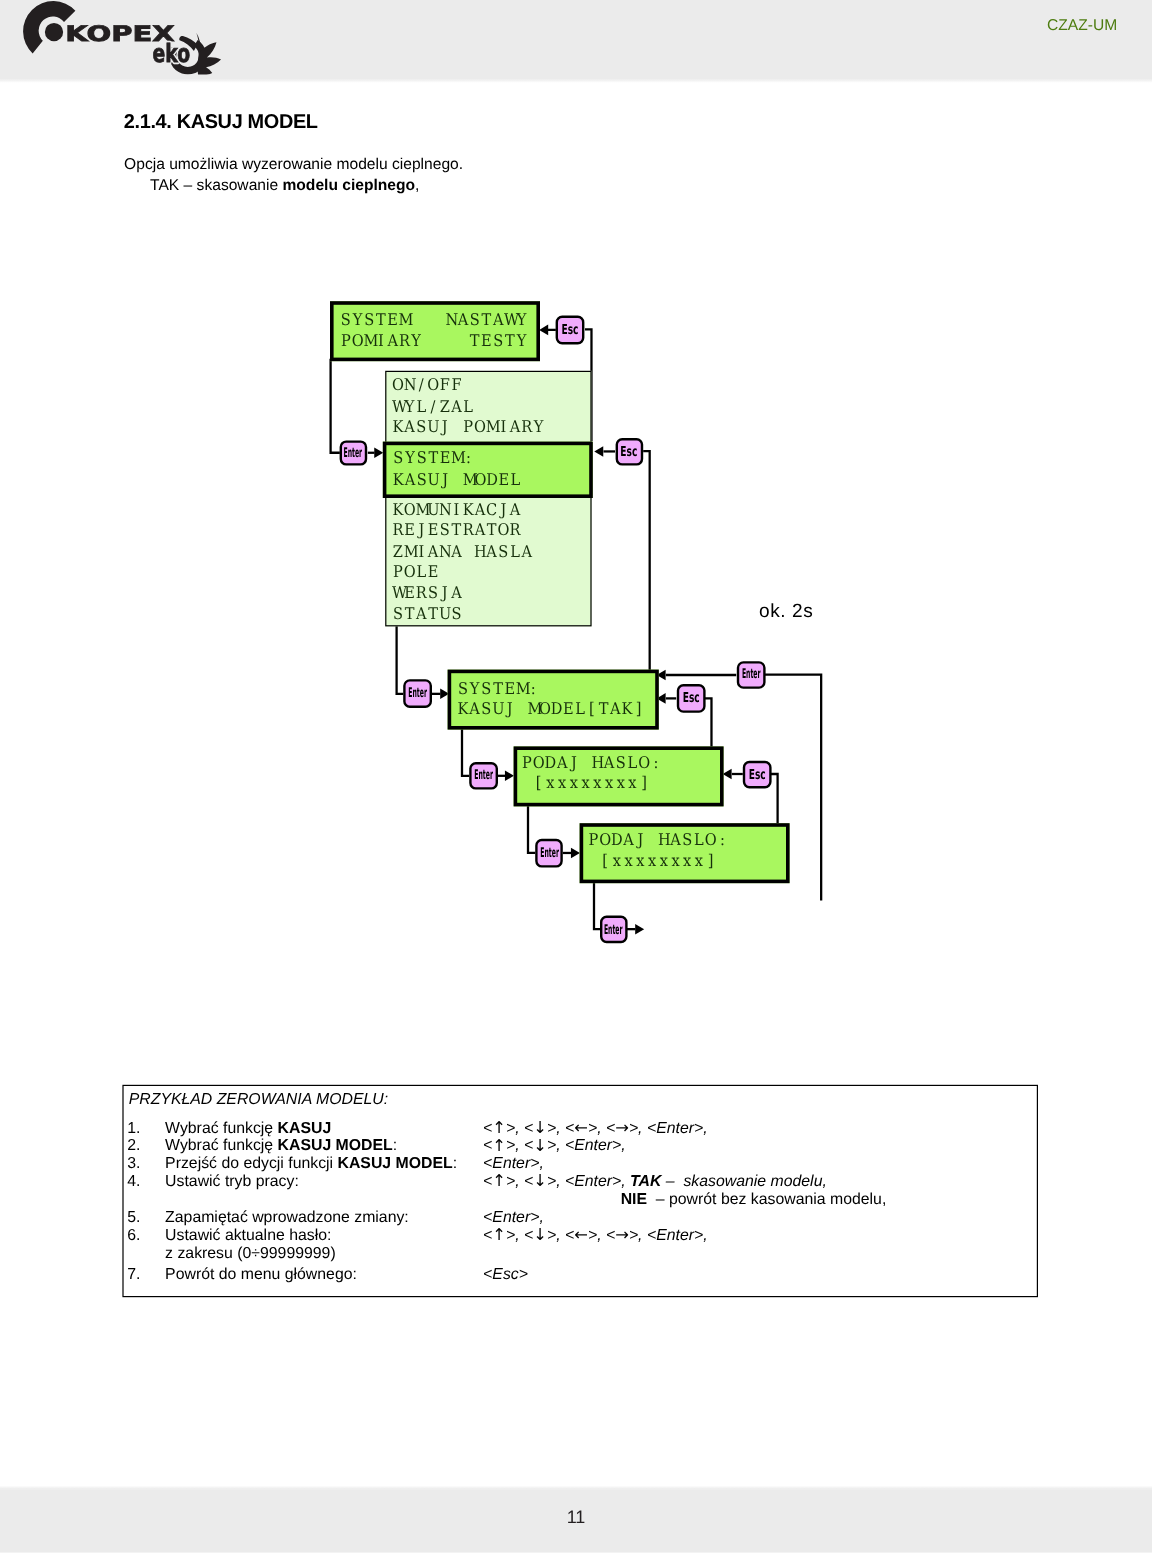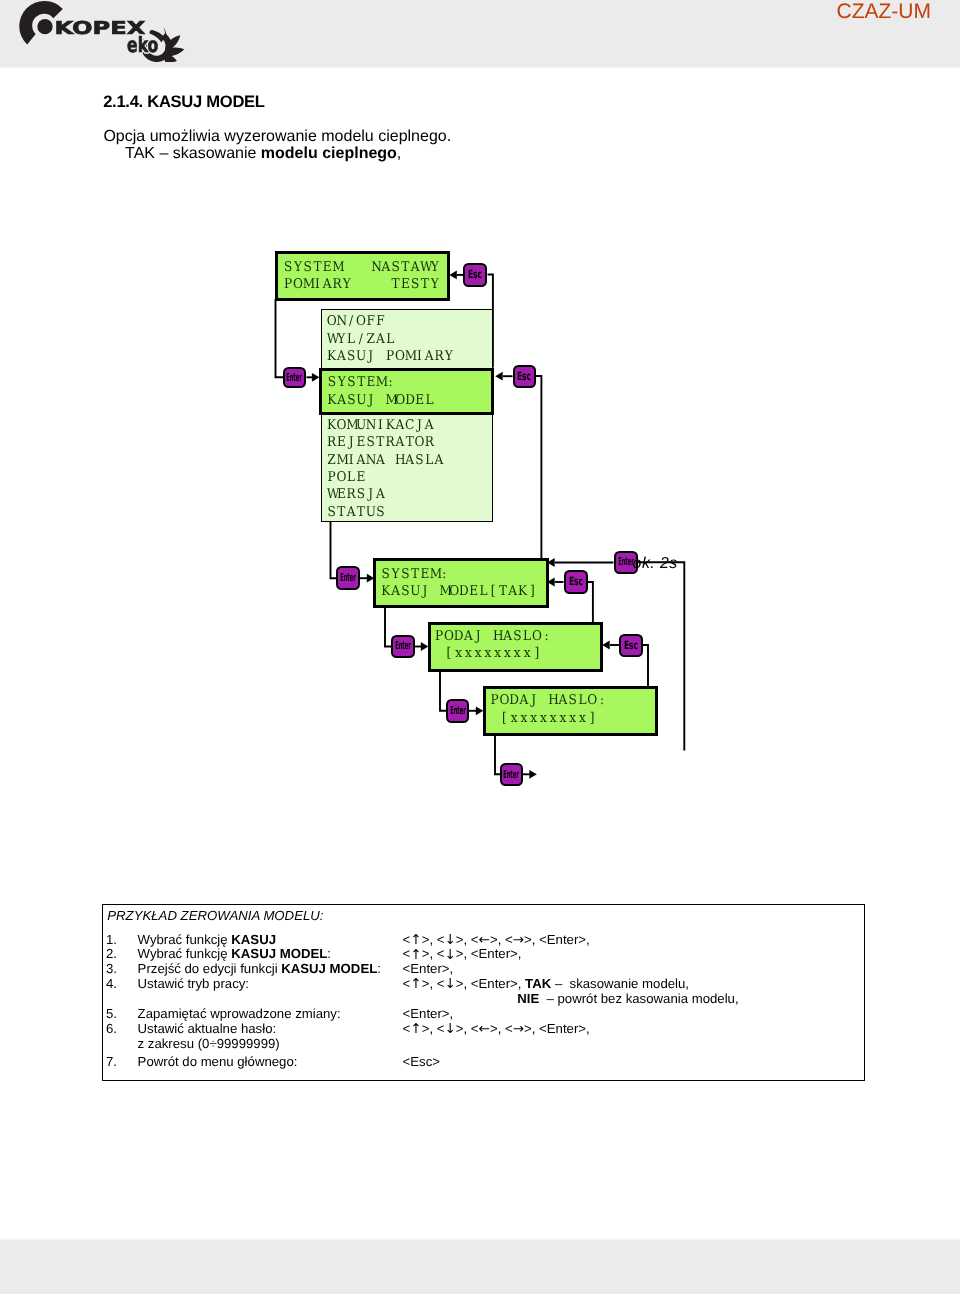--- a/index.html
+++ b/index.html
@@ -6,66 +6,66 @@
   html,body{margin:0;padding:0;}
   body{width:960px;height:1294px;background:#fff;
        font-family:"Liberation Sans",sans-serif;position:relative;overflow:hidden;
        -webkit-font-smoothing:antialiased;text-rendering:geometricPrecision;}
   .page{position:absolute;left:0;top:0;width:960px;height:1294px;opacity:0.999;}
 
   
   .hdr{position:absolute;left:0;top:0;width:960px;height:66px;background:#ebebeb;}
   .hdr-edge{position:absolute;left:0;top:66px;width:960px;height:3px;
             background:linear-gradient(#ebebeb,#ffffff);}
-  .hdr-title{position:absolute;right:29px;top:0;font-size:21px;color:#c2410c;}
+  .hdr-title{position:absolute;right:29px;top:13px;font-size:13px;color:#4d7c0f;}
   .logo{position:absolute;left:0px;top:0px;width:200px;height:62px;}
 
   
   .ftr{position:absolute;left:0;top:1241px;width:960px;height:53px;background:#ebebeb;}
   .ftr-edge{position:absolute;left:0;top:1238px;width:960px;height:3px;
             background:linear-gradient(#ffffff,#ebebeb);}
   .pageno{position:absolute;left:0;top:1256px;width:960px;text-align:center;
           font-size:15px;color:#231f20;}
 
   
   .sect{position:absolute;left:103.2px;top:94.0px;font-size:16.6px;font-weight:bold;
         color:#000000;letter-spacing:-0.3px;line-height:16.6px;}
-  .para{position:absolute;left:103.4px;top:127.6px;font-size:16px;color:#000;
+  .para{position:absolute;left:103.4px;top:127.6px;font-size:13px;color:#000;
         line-height:17px;}
   .para .ln{display:block;white-space:pre;}
   .para .ind{padding-left:21.7px;}
 
   
   .diagram{position:absolute;left:0;top:0;width:960px;height:918px;}
   .wires{position:absolute;left:0;top:0;width:960px;height:1294px;}
   .lcd{position:absolute;box-sizing:border-box;
        font-family:"DejaVu Serif",serif;font-stretch:condensed;font-size:13.5px;line-height:17.3px;
        color:#16300b;}
   .lcd .row{display:block;white-space:pre;height:17.3px;}
   .lcd .row i{display:inline-block;width:9.78px;font-style:normal;text-align:center;}
   .lcd.bright{background:#a9f75f;border:3.35px solid #000;}
   .lcd.panel{background:#e1fad0;border:1.3px solid #000;}
-  .key{position:absolute;box-sizing:border-box;background:#a21caf;
+  .key{position:absolute;box-sizing:border-box;background:#f0abfc;
        border:2.05px solid #000;border-radius:5.5px;
        font-family:"DejaVu Sans",sans-serif;font-stretch:condensed;font-weight:bold;
        color:#000;text-align:center;overflow:hidden;}
   .key span{position:absolute;left:50%;top:0;white-space:nowrap;
             transform-origin:left center;}
   .key.esc span{font-size:11.4px;transform:scaleX(0.74) translateX(-50%);}
   .key.ent span{font-size:11.1px;transform:scaleX(0.51) translateX(-50%);}
   .ok2s{position:absolute;font-size:15.9px;letter-spacing:0.45px;color:#000;}
 
   
   .examples{position:absolute;left:102px;top:904px;width:762.5px;height:176.5px;
             border:1.7px solid #000;box-sizing:border-box;
             font-size:13.2px;line-height:13.2px;color:#000;}
   .ex-title{position:absolute;left:4.3px;top:3.6px;font-style:italic;white-space:pre;}
   .ex-num{position:absolute;left:3.0px;white-space:pre;}
   .ex-txt{position:absolute;left:34.6px;white-space:pre;}
-  .ex-keys{position:absolute;left:299.6px;white-space:pre;}
+  .ex-keys{position:absolute;left:299.6px;white-space:pre;font-style:italic;}
   .ex-keys2{position:absolute;left:414.2px;white-space:pre;}
   .arw{font-family:"DejaVu Sans",sans-serif;font-size:13.6px;position:relative;top:0.6px;}
 </style>
 </head>
 <body>
 
 <div class="page">
 
   <div class="hdr"></div>
   <div class="hdr-edge"></div>
@@ -138,20 +138,21 @@
 
     <div class="ex-txt" style="top:132.2px">z zakresu (0÷99999999)</div>
 
     <div class="ex-num" style="top:149.5px">7.</div>
     <div class="ex-txt" style="top:149.5px">Powrót do menu głównego:</div>
     <div class="ex-keys" style="top:149.5px">&lt;Esc&gt;</div>
   </div>
 
   <div class="ftr-edge"></div>
   <div class="ftr"></div>
+  <div class="pageno">11</div>
 
   <div class="diagram">
 
     <svg class="wires" viewBox="0 0 960 1294">
       <g stroke="#000" stroke-width="1.9" fill="none">
 
         <path d="M275.5 299 L275.5 377.3 L283.2 377.3"></path>
 
         <path d="M463.2 274.9 L456.6 274.9"></path>
         <path d="M306.5 377.3 L312.1 377.3"></path>
@@ -261,21 +262,21 @@
     <div class="key esc" style="left:619px;top:633.5px;width:23.5px;height:23px;line-height:18.9px;">
         <span>Esc</span>
       </div>
     <div class="key ent" style="left:446px;top:699px;width:23px;height:23.5px;line-height:19.4px;">
         <span>Enter</span>
       </div>
     <div class="key ent" style="left:500px;top:762.5px;width:22.5px;height:23.5px;line-height:19.4px;">
         <span>Enter</span>
       </div>
 
-    <div class="ok2s" style="left:632.6px;top:555px;font-style:italic;">ok. 2s</div>
+    <div class="ok2s" style="left:632.6px;top:501px;">ok. 2s</div>
   </div>
 
   <div class="sect">2.1.4. KASUJ MODEL</div>
   <div class="para">
     <span class="ln">Opcja umożliwia wyzerowanie modelu cieplnego.</span>
     <span class="ln ind"><span>TAK – skasowanie </span><b>modelu cieplnego</b><span>,</span></span>
   </div>
 
 </div>
 

